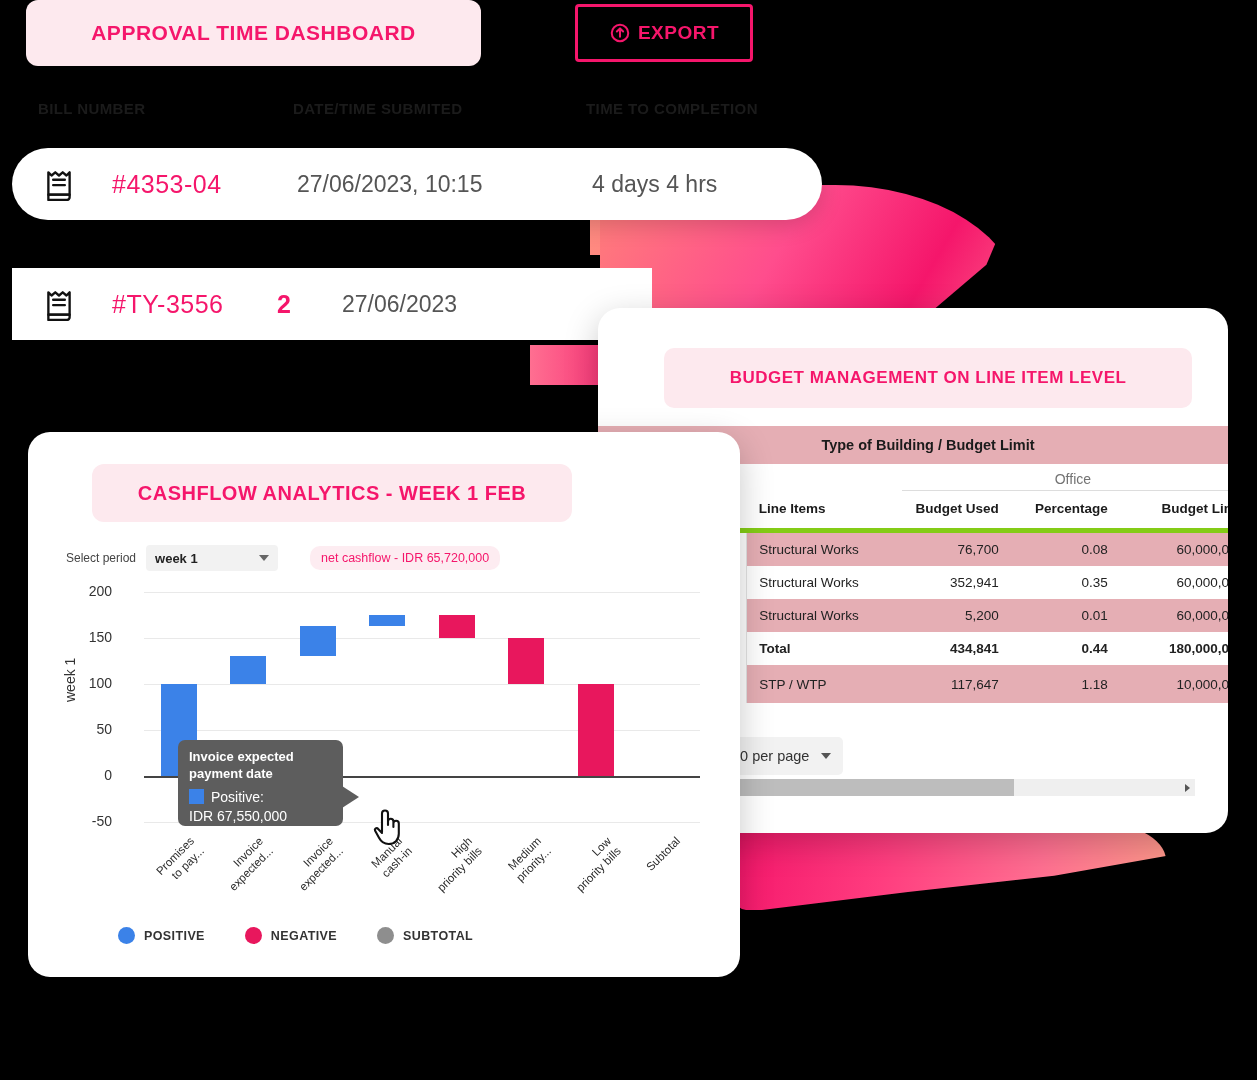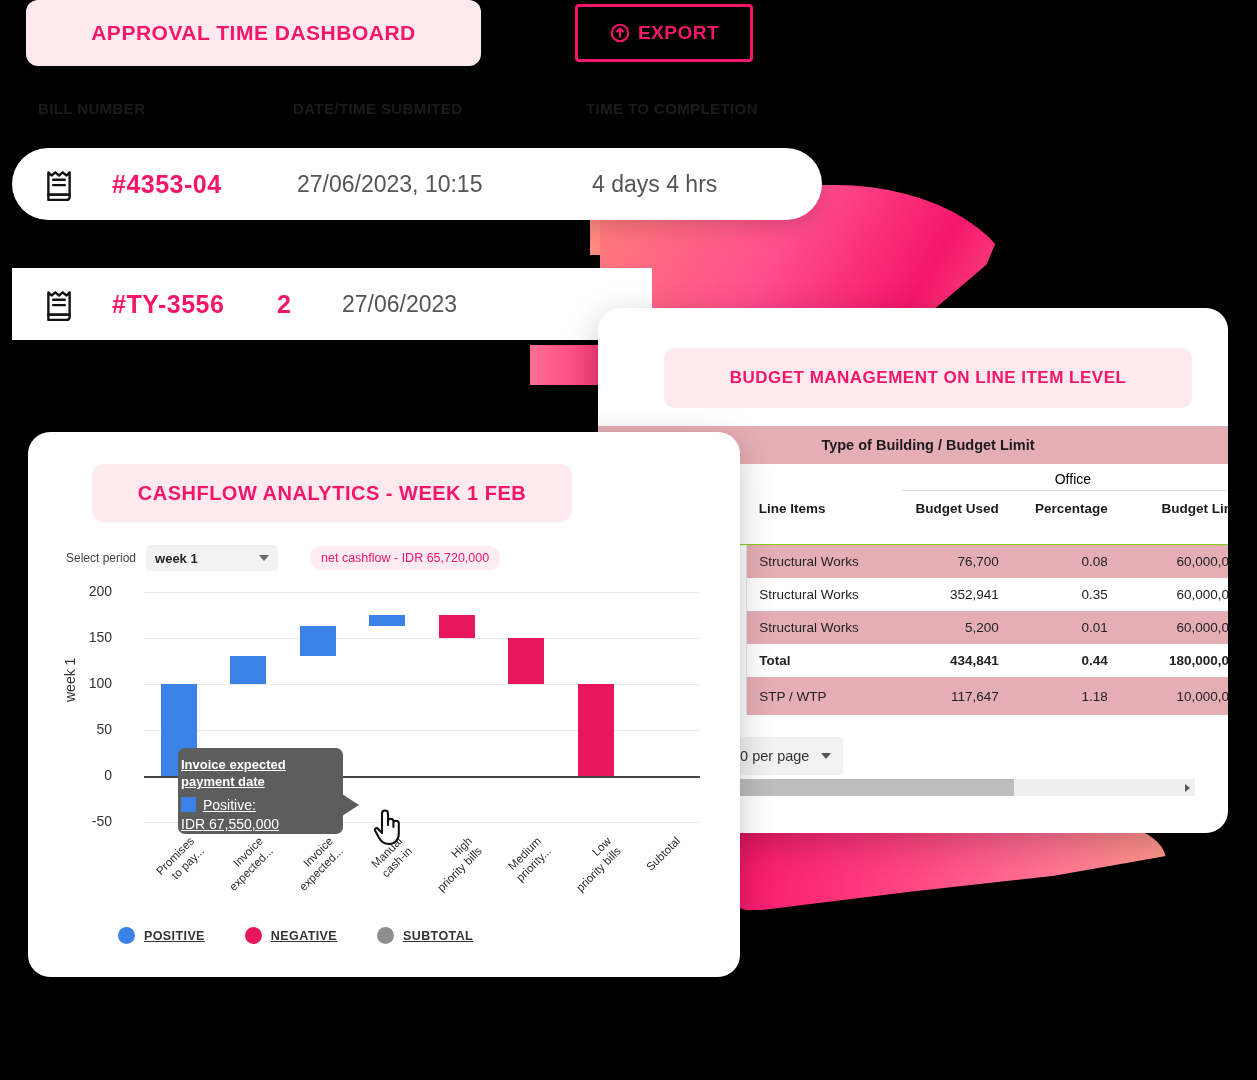--- a/index.html
+++ b/index.html
@@ -72,47 +72,47 @@
   .ch3 { left: 548px; }
 
   .bill-row {
     position: absolute; background: #fff; border-radius: 40px;
     box-shadow: 0 6px 22px rgba(0,0,0,.16);
     display: flex; align-items: center;
   }
   #bill-row-1 { left: 12px; top: 148px; width: 810px; height: 72px; }
   #bill-row-2 { left: 12px; top: 268px; width: 640px; height: 72px; border-radius: 0; box-shadow:none; }
   .receipt-ic { position: absolute; left: 32px; width: 30px; height: 34px; }
-  .bill-no { position: absolute; left: 100px; font-size: 25px; font-weight: 700; color: #f5166b; letter-spacing: .5px; }
+  .bill-no { position: absolute; left: 100px; font-size: 25px; font-weight: 400; color: #f5166b; letter-spacing: .5px; }
   .bill-date { position: absolute; left: 285px; font-size: 23px; color: #555; }
   .bill-time { position: absolute; left: 580px; font-size: 23px; color: #555; }
   #r2-no { left: 100px; }
   #r2-sub { left: 265px; font-size: 25px; color:#f5166b; font-weight:700;}
   #r2-date { left: 330px; }
 
   
   #card-budget { left: 598px; top: 308px; width: 630px; height: 525px; }
   #budget-title-pill {
     position: absolute; left: 40px; top: 40px; width: 528px; height: 60px;
     font-size: 17px; border-radius: 10px;
   }
   #budget-table-wrap { position: absolute; left: 0; top: 118px; width: 630px; height: 295px; overflow: hidden; }
   .bt { width: 660px; border-collapse: collapse; font-size: 13.5px; color: #222; }
   .bt .banner td {
     background: #e5aeb4; text-align: center; font-weight: 700;
     padding: 11px 0; font-size: 14.5px; color: #1b1b1b;
   }
   .bt .grouphdr td { padding: 7px 0 3px; background: #fff; }
   .bt .grouphdr .office {
-    text-align: center; font-size: 14px; color: #000000;
+    text-align: center; font-size: 14px; color: #737373;
     border-bottom: 1px solid #ddd;
   }
   .bt .colhdr td {
-    padding: 10px 10px 28px; font-weight: 700; color: #1b1b1b; background: #fff;
-    border-bottom: 1px solid #84cc16; font-size: 13.5px;
+    padding: 10px 10px 12px; font-weight: 700; color: #1b1b1b; background: #fff;
+    border-bottom: 5px solid #84cc16; font-size: 13.5px;
   }
   .bt td.num { text-align: right; }
   .bt td.c1 { padding-left: 18px; width: 142px; }
   .bt td.c2 { padding-left: 12px; width: 148px; }
   .bt td.c3 { width: 104px; padding-right: 12px; }
   .bt td.c4 { width: 104px; padding-right: 12px; }
   .bt td.c5 { width: 132px; padding-right: 14px; }
   .bt tbody td { padding: 9px 0; }
   .bt tr.shade td.tint { background: #e5aeb4; }
   .bt tr td.plain { background: #fff; }
@@ -170,39 +170,39 @@
   .gridline { position: absolute; left: 0; width: 100%; height: 1px; background: #e9e9e9; }
   .zeroline { position: absolute; left: 0; width: 100%; height: 2px; background: #444; }
   .bar { position: absolute; }
   .xlab {
     position: absolute; font-size: 11.5px; color: #2b2b2b; line-height: 1.25;
     transform: rotate(-45deg); transform-origin: right top; text-align: right;
     white-space: pre-line; width: 84px;
   }
   
   #tooltip {
-    position: absolute; left: 112px; top: 164px; width: 165px; height: 86px;
-    background: #5d5d5d; border-radius: 7px; color: #fff; padding: 9px 3px;
-    font-size: 13.5px; line-height: 1.3; z-index: 20; text-decoration: underline;
+    position: absolute; left: 112px; top: 156px; width: 165px; height: 86px;
+    background: #5d5d5d; border-radius: 7px; color: #fff; padding: 9px 11px;
+    font-size: 13.5px; line-height: 1.3; z-index: 20;
   }
   #tooltip .tt-title { font-weight: 700; font-size: 13px; }
   #tooltip .tt-row { display: flex; align-items: center; gap: 7px; margin-top: 5px; font-size: 14px; }
   #tooltip .sw { width: 15px; height: 15px; background: #3b82e8; display:block; }
   #tooltip .tt-val { font-size: 14px; margin-top: 1px; }
   #tooltip .tt-tail {
     position: absolute; right: -16px; top: 46px; width: 0; height: 0;
     border-top: 11px solid transparent; border-bottom: 11px solid transparent;
     border-left: 17px solid #5d5d5d;
   }
   #cursor { position: absolute; left: 305px; top: 222px; width: 34px; height: 42px; z-index: 21; }
 
   #legend { position: absolute; left: 90px; top: 495px; display: flex; align-items: center; gap: 40px; }
   .lg { display: flex; align-items: center; gap: 9px; }
   .lg .dot { width: 17px; height: 17px; border-radius: 50%; }
-  .lg .lbl { font-size: 12.5px; color: #333; font-weight: 700; letter-spacing: .4px; text-decoration: underline; }
+  .lg .lbl { font-size: 12.5px; color: #333; font-weight: 700; letter-spacing: .4px; }
 </style>
 </head>
 <body>
 
 <div id="stage">
 
   <div class="blob blob-top2"></div>
   <div class="blob blob-top"></div>
   <div class="blob blob-mid"></div>
   <div class="blob blob-bottom"></div>

